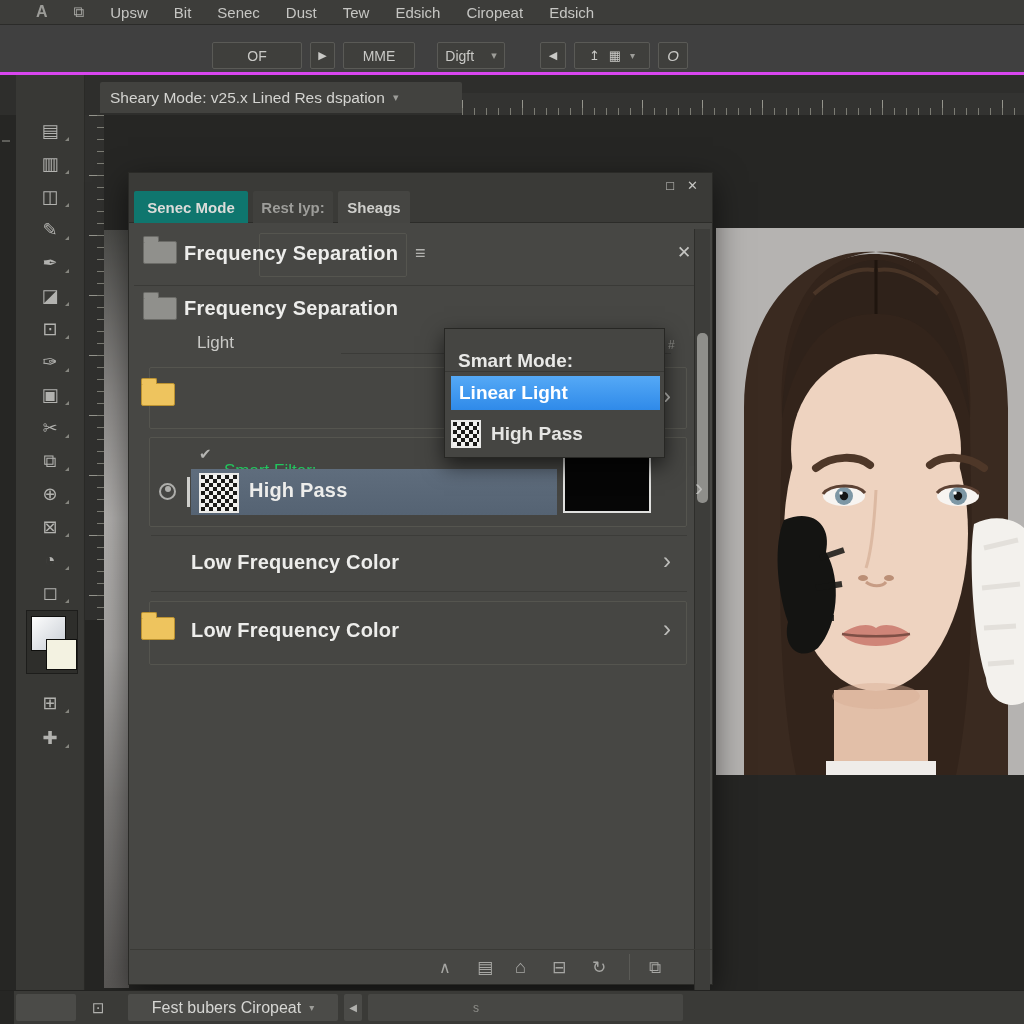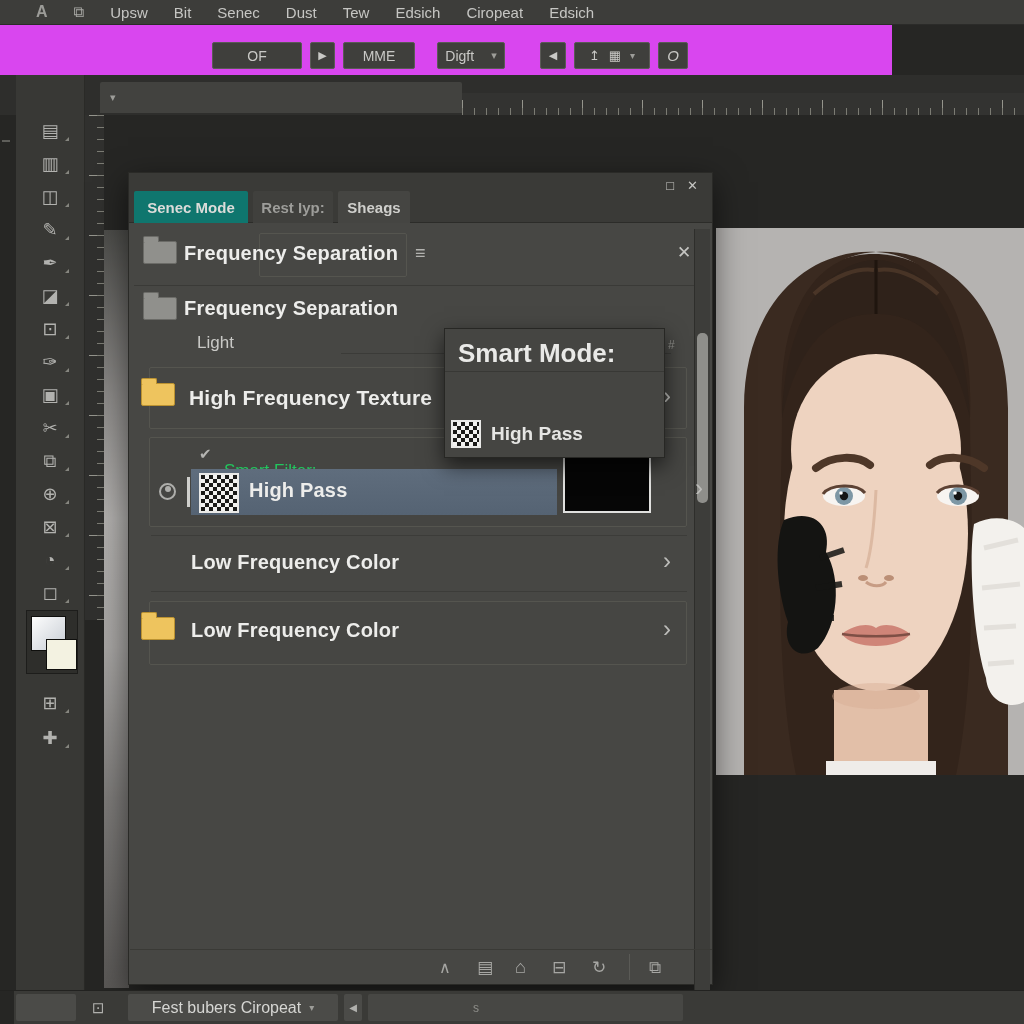--- a/index.html
+++ b/index.html
@@ -8,21 +8,21 @@
   .abs{position:absolute;}
   .btn{border:1px solid #5a5a56;background:#3f3f3c;color:#c9c9c6;display:flex;align-items:center;justify-content:center;
     font-size:14px;border-radius:2px;box-sizing:border-box;}
   .hr{position:absolute;height:1px;background:#3a3a37;}
   .box{position:absolute;border:1px solid #55554f;background:#464643;border-radius:2px;box-sizing:border-box;}
   .row-title{font-size:20px;font-weight:600;color:#ededeb;letter-spacing:.2px;white-space:nowrap;}
   .chev{color:#bcbcb9;font-size:24px;line-height:1;font-weight:400;}
   
   .menubar{left:0;top:0;width:1024px;height:25px;background:#3d3d3a;border-bottom:1px solid #2b2b29;
     display:flex;align-items:center;gap:26px;padding-left:36px;box-sizing:border-box;font-size:15px;color:#c6c6c3;}
-  .optionsbar{left:0;top:25px;width:892px;height:50px;background:#d946ef;border-bottom:3px solid #d946ef;box-sizing:border-box;}
+  .optionsbar{left:0;top:25px;width:1024px;height:50px;background:#404040;border-bottom:3px solid #d946ef;box-sizing:border-box;}
   
   .tabstrip{left:0;top:75px;width:1024px;height:40px;background:#2e2e2c;}
   .doctab{left:100px;top:82px;width:362px;height:31px;background:#42423f;color:#d4d4d1;font-size:15.5px;
     display:flex;align-items:center;gap:8px;padding:0 10px;box-sizing:border-box;border-radius:2px 2px 0 0;}
   .ruler-h{left:462px;top:93px;width:562px;height:22px;background-color:#333331;
     background-image:repeating-linear-gradient(90deg,#7b7b73 0,#7b7b73 1px,transparent 1px,transparent 12px),
                      repeating-linear-gradient(90deg,#94948c 0,#94948c 1px,transparent 1px,transparent 60px);
     background-size:auto 7px,auto 15px;background-repeat:repeat-x;background-position:left bottom,left bottom;}
   .ruler-v{left:84px;top:115px;width:20px;height:505px;background-color:#30302e;
     background-image:repeating-linear-gradient(180deg,#7b7b73 0,#7b7b73 1px,transparent 1px,transparent 12px),
@@ -108,20 +108,21 @@
       <span style="font-size:13px;">▦</span>
       <span style="font-size:10px;color:#9d9d99;">▾</span>
     </div>
     <div class="btn" style="position:absolute;left:658px;top:17px;width:30px;height:27px;">
         <span style="font-style:italic;font-size:15px;">O</span>
       </div>
   </div>
 
   <div class="abs tabstrip"></div>
   <div class="abs doctab">
+    <span style="white-space:nowrap;overflow:hidden;">Sheary Mode: v25.x  Lined Res dspation</span>
     <span style="color:#9d9d99;font-size:11px;">▾</span>
   </div>
   <div class="abs ruler-h"></div>
   <div class="abs ruler-v"></div>
 
   <div class="abs" style="left:104px;top:230px;width:25px;height:758px;background:linear-gradient(180deg,#4c4c49 0%,#8c8a88 22%,#b2b0ae 38%,#a8a6a4 55%,#7d7b79 75%,#5a5856 100%);"></div>
 
   <div class="abs toolpanel"></div>
   <div class="tool" style="top:118px;">
       <span>▤</span>
@@ -243,21 +244,20 @@
     <div class="hr" style="left:5px;top:112px;width:566px;"></div>
 
     <div class="folder gray" style="left:14px;top:124px;"></div>
     <span class="row-title" style="position:absolute;left:55px;top:124px;">Frequency Separation</span>
     <span style="position:absolute;left:68px;top:160px;font-size:17px;color:#c9c9c6;">Light</span>
     <div class="hr" style="left:212px;top:180px;width:330px;background:#3b3b38;"></div>
     <span style="position:absolute;left:539px;top:165px;font-size:12px;color:#8e8e8a;">#</span>
 
     <div class="box" style="left:20px;top:194px;width:538px;height:62px;"></div>
     <div class="folder" style="left:12px;top:210px;"></div>
-    <span class="row-title" style="position:absolute;left:60px;top:213px;font-size:21px;">High Frequency Texture</span>
     <span class="chev" style="position:absolute;left:534px;top:211px;">›</span>
 
     <div class="box" style="left:20px;top:264px;width:538px;height:90px;background:#454542;"></div>
     <span style="position:absolute;left:70px;top:272px;font-size:15px;color:#b5b5b2;">✔</span>
     <span style="position:absolute;left:95px;top:288px;font-size:17px;color:#22c55e;">Smart Filter:</span>
     <div class="eye" style="left:30px;top:310px;"></div>
     <div style="position:absolute;left:58px;top:304px;width:3px;height:30px;background:#cfcfcc;"></div>
     <div style="position:absolute;left:62px;top:296px;width:366px;height:46px;background:linear-gradient(180deg,#5f6d7d,#55637 3);background:linear-gradient(180deg,#5f6d7d,#556373);"></div>
     <div class="checker" style="position:absolute;left:70px;top:300px;width:40px;height:40px;"></div>
     <span class="row-title" style="position:absolute;left:120px;top:306px;">High Pass</span>
@@ -267,22 +267,25 @@
     <div class="hr" style="left:22px;top:362px;width:536px;background:#3c3c39;"></div>
     <span class="row-title" style="position:absolute;left:62px;top:378px;">Low Frequency Color</span>
     <span class="chev" style="position:absolute;left:534px;top:376px;">›</span>
     <div class="hr" style="left:22px;top:418px;width:536px;background:#3c3c39;"></div>
     <div class="box" style="left:20px;top:428px;width:538px;height:64px;"></div>
     <div class="folder" style="left:12px;top:444px;"></div>
     <span class="row-title" style="position:absolute;left:62px;top:446px;">Low Frequency Color</span>
     <span class="chev" style="position:absolute;left:534px;top:444px;">›</span>
 
     <div class="dropdown">
-      <span style="position:absolute;left:13px;top:9px;font-size:26px;font-weight:600;color:#e9e9e7;text-align:center;">Smart Mode:</span>
+      <span style="position:absolute;left:13px;top:21px;font-size:19px;font-weight:600;color:#e9e9e7;text-align:center;">Smart Mode:</span>
       <div style="position:absolute;left:0;top:42px;width:100%;height:1px;background:#38383 5;background:#383835;"></div>
+      <div class="opt-selected">
+          <span>Linear Light</span>
+        </div>
       <div style="position:absolute;left:6px;top:85px;width:209px;height:40px;display:flex;align-items:center;gap:10px;">
         <div class="checker" style="width:30px;height:28px;"></div>
         <span style="font-size:19px;font-weight:600;color:#e5e5e3;">High Pass</span>
       </div>
     </div>
 
     <div class="scroll-track">
       <div class="scroll-thumb"></div>
     </div>
 

